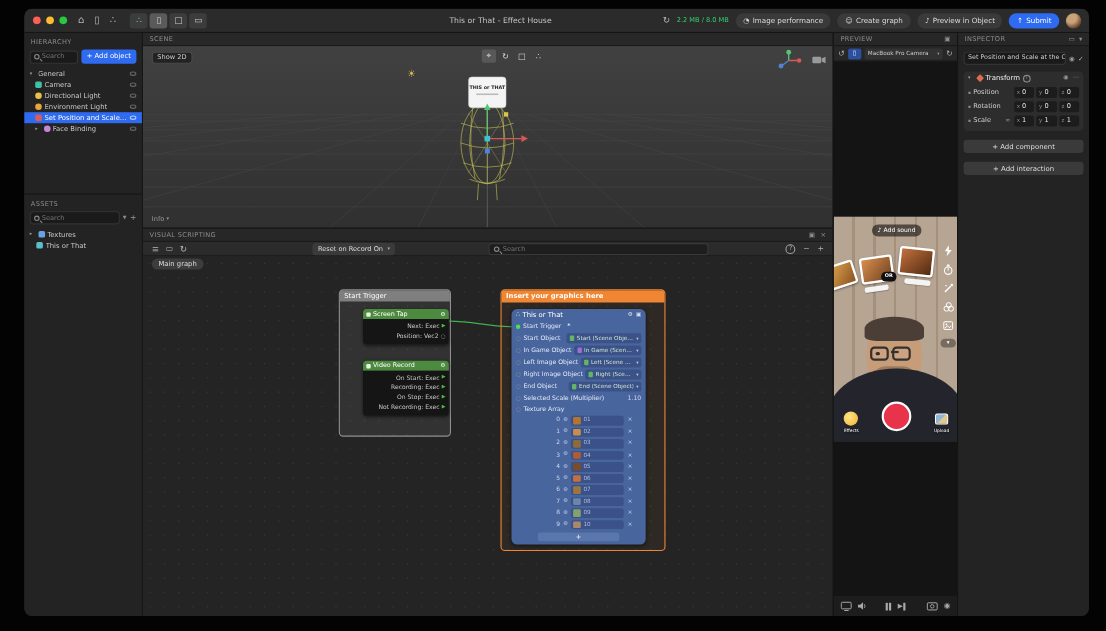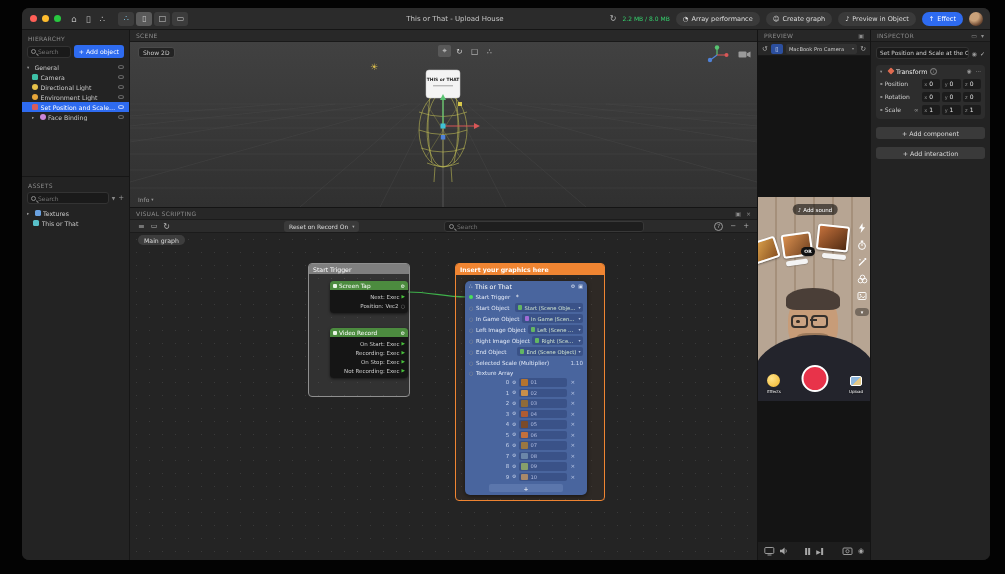--- a/index.html
+++ b/index.html
@@ -169,39 +169,39 @@
     <span class="tl" style="background:#28c840;margin-right:10px"></span>
     <span class="tb-ic">⌂</span>
     <span class="tb-ic">▯</span>
     <span class="tb-ic">∴</span>
     <div class="tgl">
       <span class="tbtn" style="color:#7fc7e8">∴</span>
       <span class="tbtn sel">▯</span>
       <span class="tbtn">□</span>
       <span class="tbtn">▭</span>
     </div>
-    <span class="title">This or That - Upload House</span>
+    <span class="title">This or That - Effect House</span>
     <div class="tb-right">
       <span class="icg" style="font-size:8px">↻</span>
       <span class="mem">2.2 MB / 8.0 MB</span>
       <div class="pillbtn">
         <span>◔</span>
-        <span>Array performance</span>
+        <span>Image performance</span>
       </div>
       <div class="pillbtn">
         <span>☺</span>
         <span>Create graph</span>
       </div>
       <div class="pillbtn">
         <span>♪</span>
         <span>Preview in Object</span>
       </div>
       <div class="pillbtn primary">
         <span>↑</span>
-        <span>Effect</span>
+        <span>Submit</span>
       </div>
       <span class="avatar"></span>
     </div>
   </div>
 
   <div id="sidebar">
     <div class="p-label">HIERARCHY</div>
     <div class="srow">
       <div class="search">
         <span class="mag"></span>

